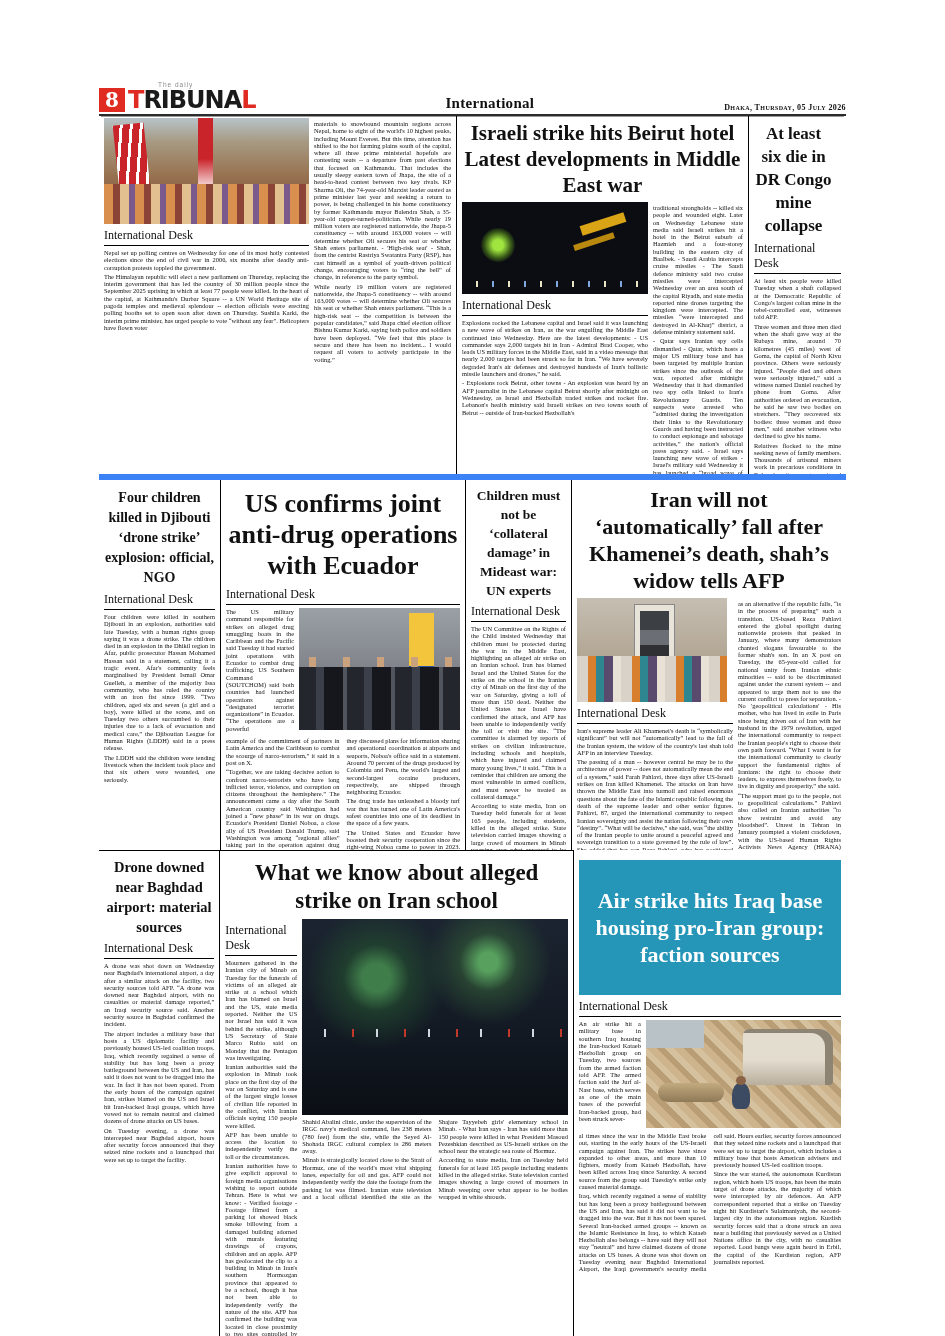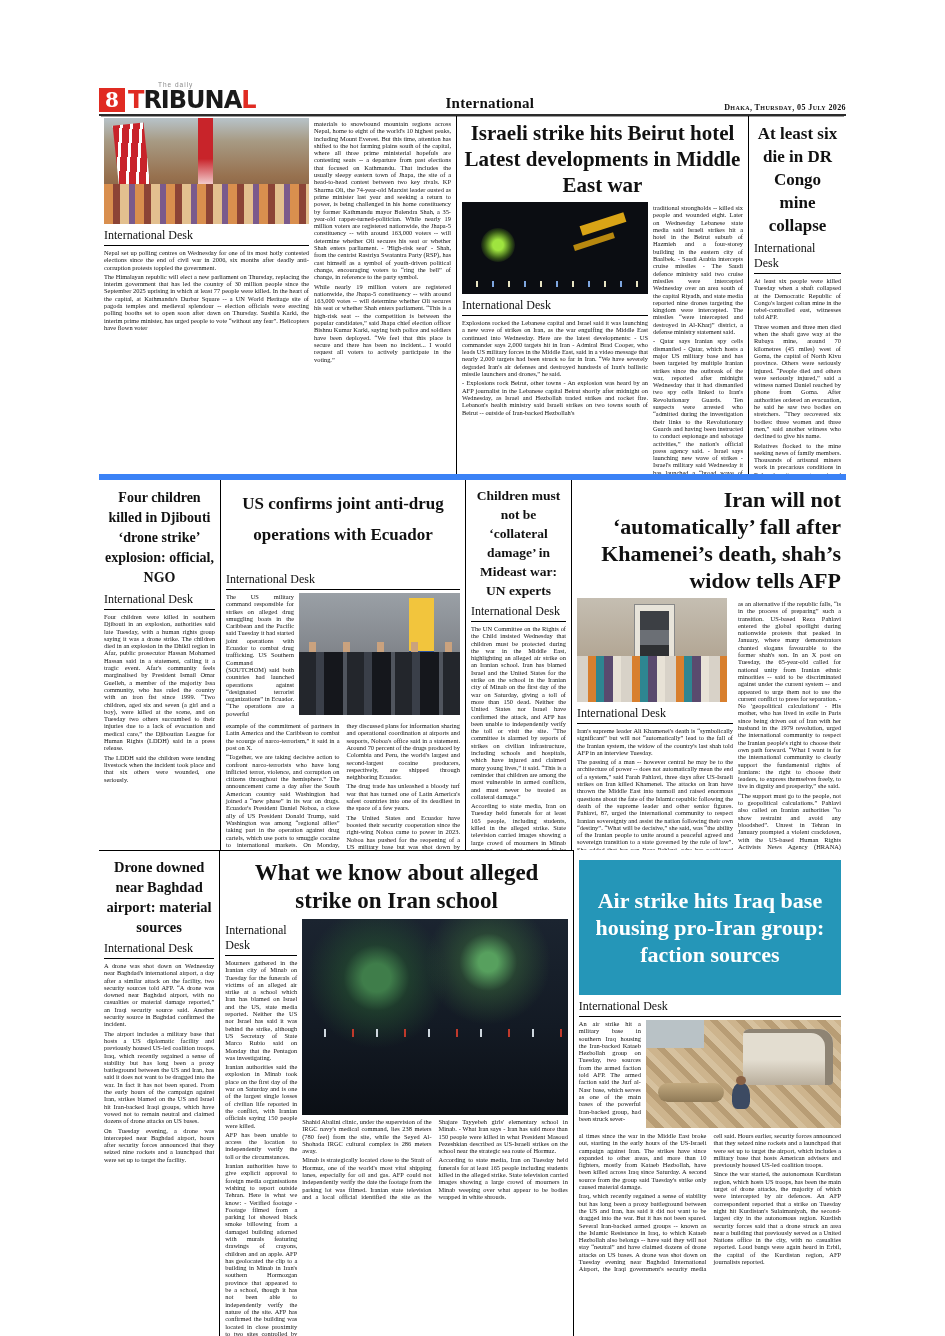--- a/index.html
+++ b/index.html
@@ -22,25 +22,25 @@
   .band3{height:498px;}
   .sec{box-sizing:border-box;padding:2px 5px;overflow:hidden;}
   .vr{border-left:1px solid #000;}
   .rt{border-top:1px solid #000;}
   
   p.b{margin:0 0 2px 0;font-size:6.4px;line-height:7.3px;text-align:justify;}
   .byline{font-size:12px;padding:2px 0 2px 0;border-bottom:1px solid #000;margin:2px 0 3px 0;}
   .hl{font-family:"Liberation Serif",serif;text-align:center;font-weight:bold;margin:0;}
   .hl-nepal{color:#c32026;font-weight:bold;font-size:32px;line-height:37px;margin:4px 0 6px 0;}
   .hl-beirut{font-size:21px;line-height:26px;margin:2px 0 4px 0;}
-  .hl-congo{font-size:17px;line-height:23px;margin:4px 0 2px 0;}
+  .hl-congo{font-size:17px;line-height:23px;margin:4px 8px 2px 0;}
   .hl-djibouti{font-size:14px;line-height:20px;margin:6px 0 2px 0;}
-  .hl-ecuador{font-size:17px;line-height:31px;margin:6px 0 20px 0;}
+  .hl-ecuador{font-size:26px;line-height:31px;margin:6px 0 4px 0;}
   .hl-children{font-size:13.5px;line-height:19px;margin:4px 0 2px 0;}
-  .hl-iran{font-size:22px;line-height:27px;margin:4px 0 4px 0;text-align:right;}
+  .hl-iran{font-size:22px;line-height:27px;margin:4px 0 4px 0;}
   .hl-drone{font-size:14.5px;line-height:20px;margin:4px 0 2px 0;}
   .hl-school{font-size:23px;line-height:28px;margin:6px 0 4px 0;}
   .bluebox{background:#2596b8;color:#fff;font-weight:bold;text-align:center;font-size:22px;line-height:27px;padding:27px 4px;margin:8px 0 2px 0;font-family:"Liberation Serif",serif;}
   .cols2{column-count:2;column-gap:7px;}
   .row{display:flex;gap:5px;}
   
   .ph{position:relative;overflow:hidden;background:#999;}
   .ph-nepal{width:100%;height:106px;background:linear-gradient(180deg,#b7c3c9 0%,#a79a83 22%,#97714f 55%,#6e4a36 100%);}
   .flagA{position:absolute;left:6%;top:6%;width:15%;height:62%;background:repeating-linear-gradient(100deg,#c8242a 0 7px,#ffffff 7px 10px);transform:rotate(-6deg);}
   .flagB{position:absolute;left:46%;top:0;width:7%;height:70%;background:linear-gradient(180deg,#c8242a 55%,#ffffff 100%);}

